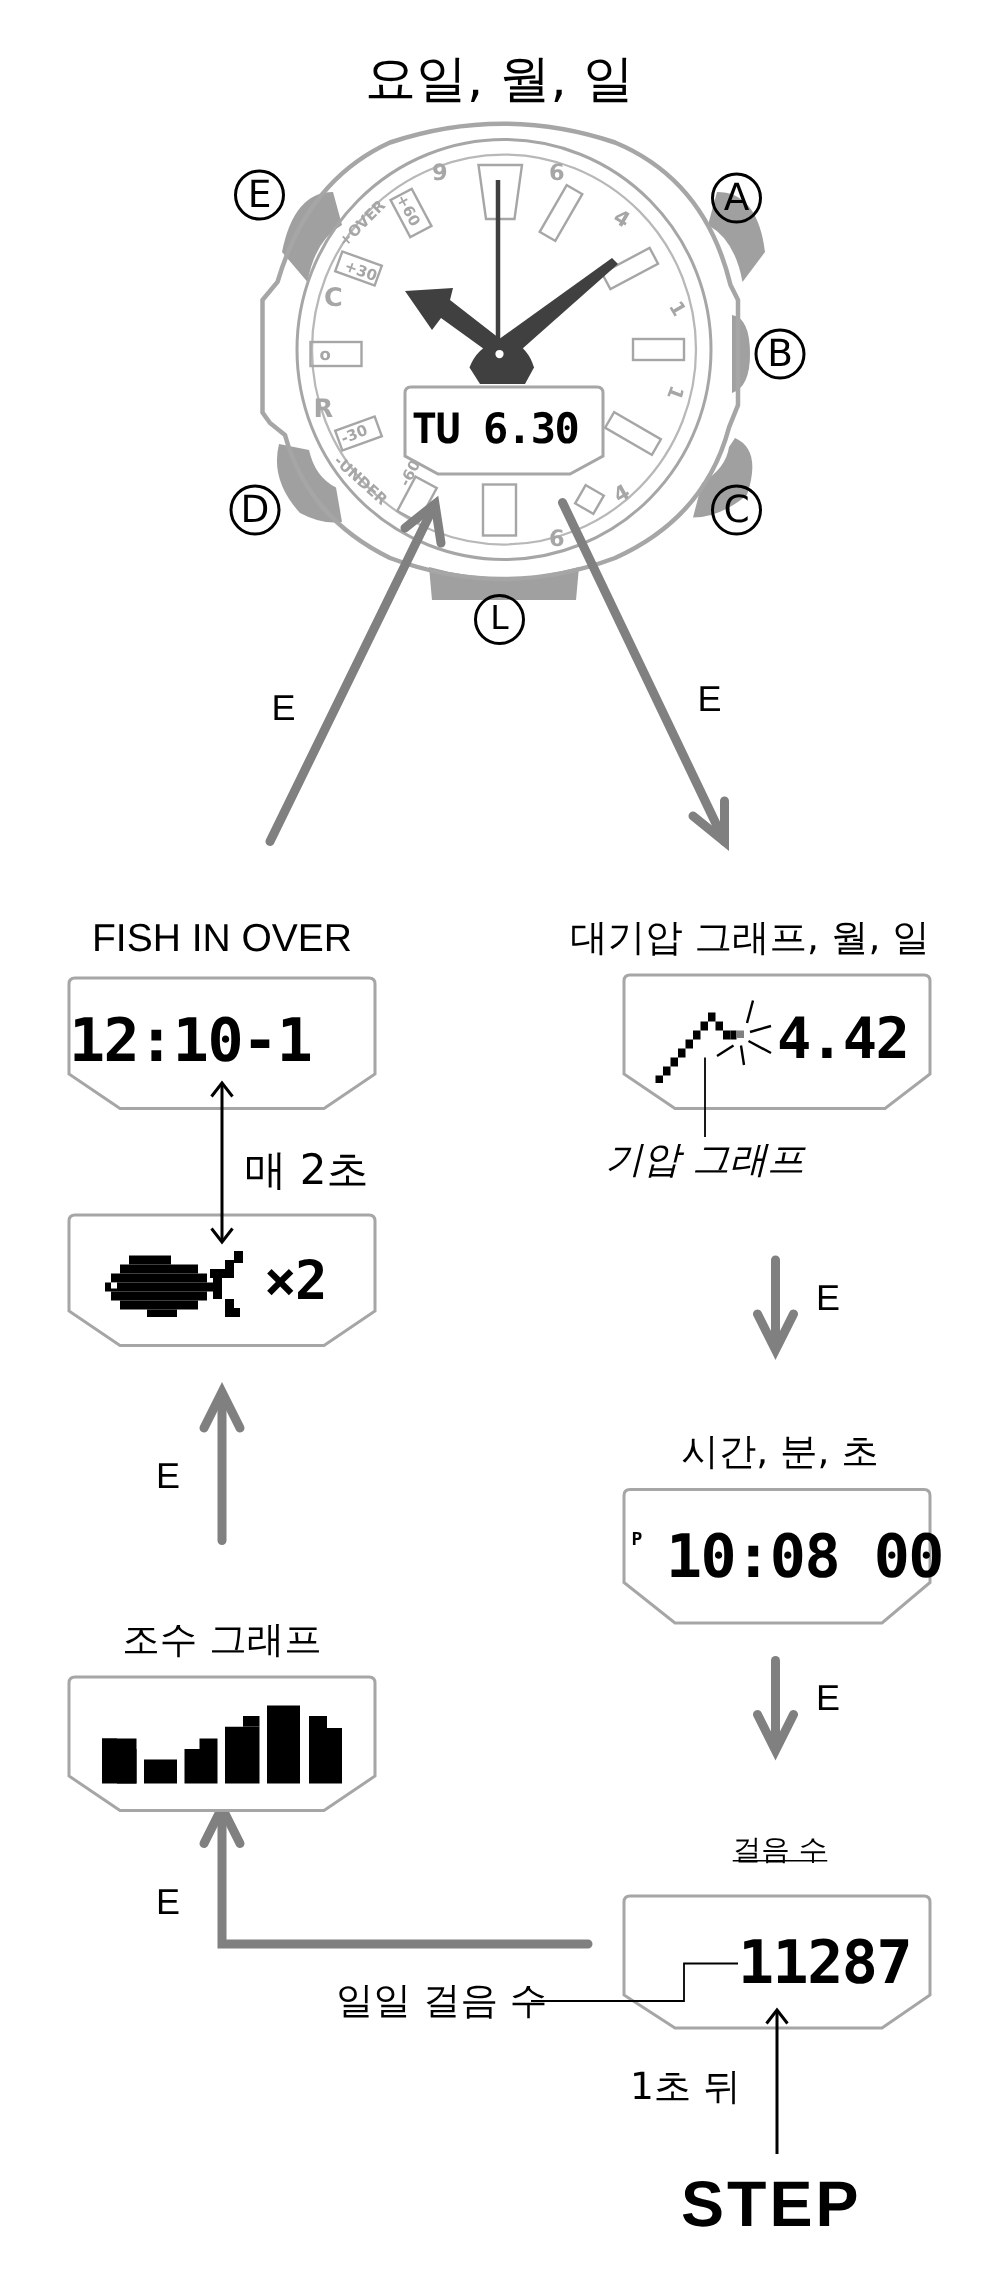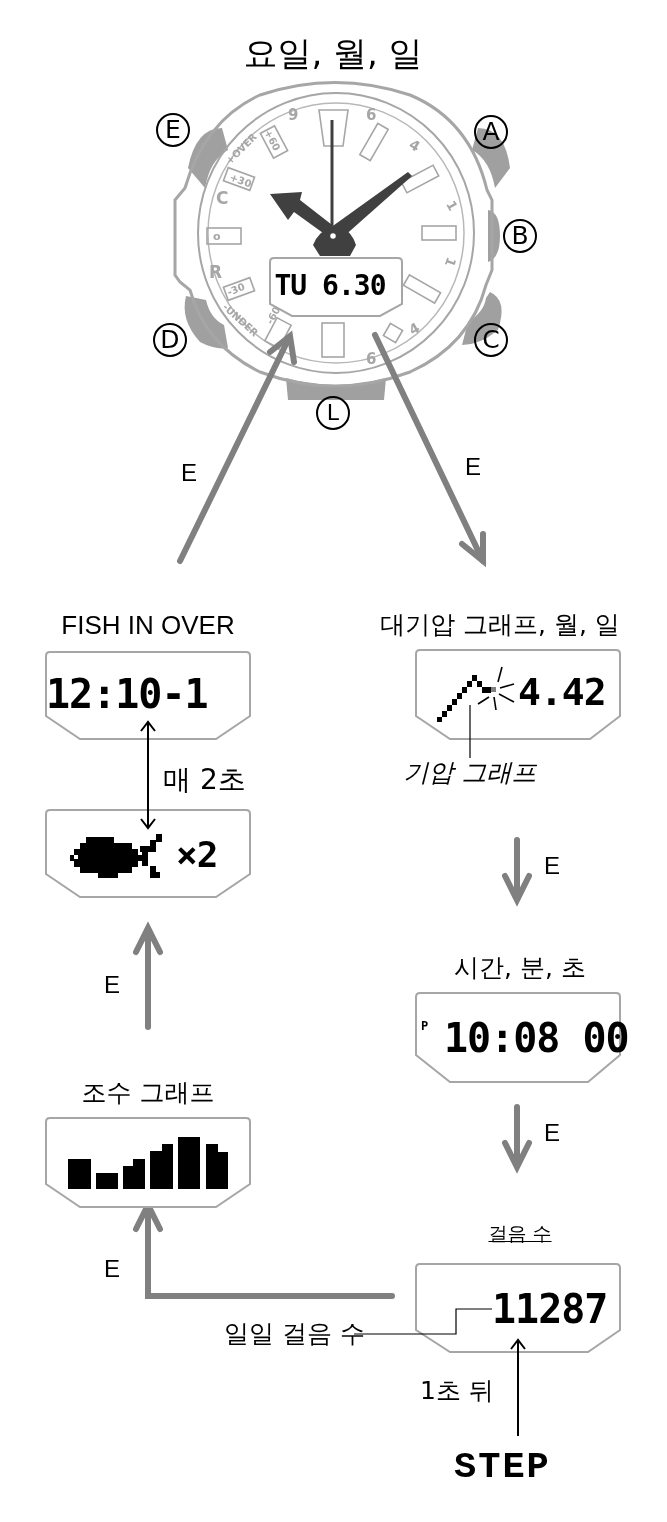--- a/index.html
+++ b/index.html
@@ -3,21 +3,21 @@
 <meta charset="utf-8">
 <style>
   html, body { margin:0; padding:0; background:#ffffff; }
   body { width:667px; height:1522px; position:relative; overflow:hidden;
          font-family:"DejaVu Sans", sans-serif; color:#000; }
   .abs { position:absolute; }
   .label { position:absolute; font-size:24px; white-space:nowrap; text-align:center; line-height:1; }
   .elabel { position:absolute; font-size:24px; line-height:1; font-family:"Liberation Sans", sans-serif; }
   .lcd-text { font-family:"DejaVu Sans Mono", monospace; font-weight:bold; letter-spacing:-1px; }
   svg { position:absolute; left:0; top:0; }
-  .step { position:absolute; font-family:Liberation Mono, monospace; font-weight:bold; font-size:37px; letter-spacing:2px; line-height:1; }
+  .step { position:absolute; font-family:Liberation Sans, sans-serif; font-weight:bold; font-size:43px; letter-spacing:2px; line-height:1; }
 </style>
 </head>
 <body>
 
 <div class="label" style="left:233px; top:36px; width:200px; font-size:34px;">요일, 월, 일</div>
 
 <svg width="667" height="1522">
 
   <g fill="#a0a0a0" stroke="none">
     <path d="M188,168 Q196,128 222,128 L228,150 Q210,160 205,188 Z"></path>

